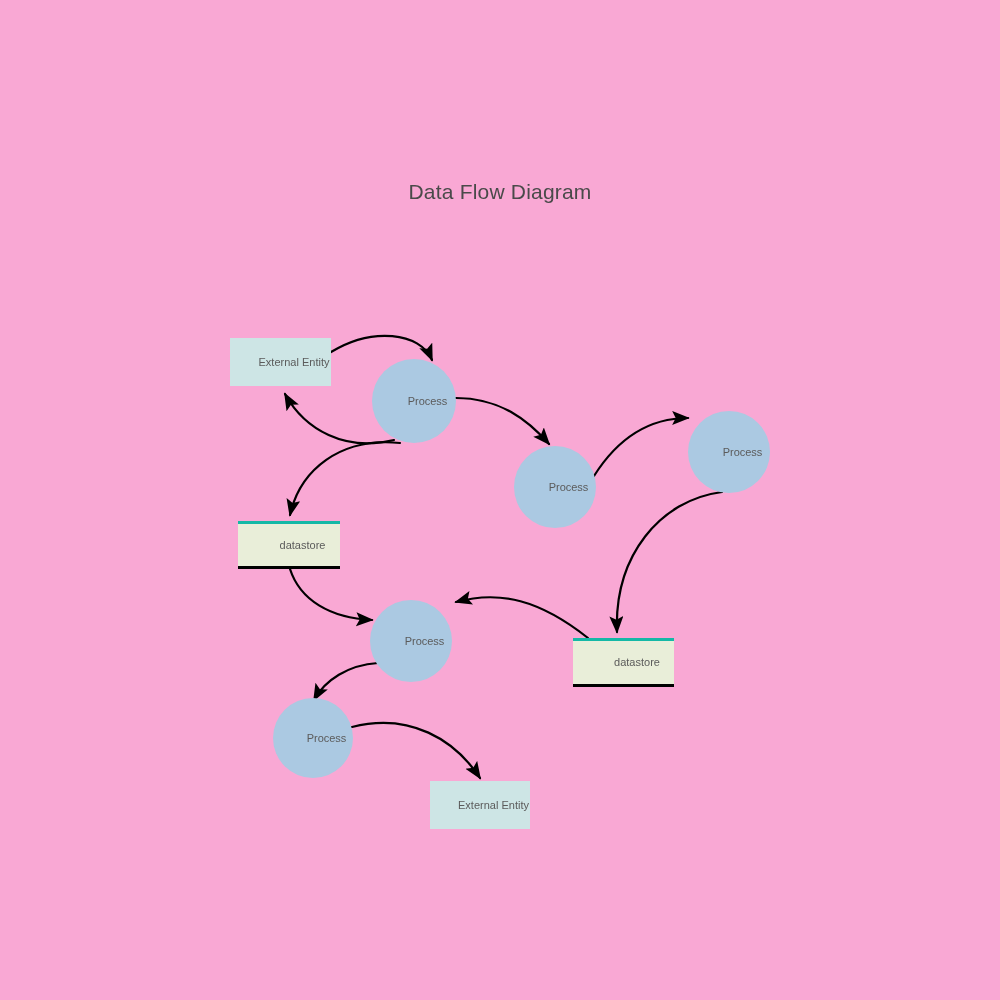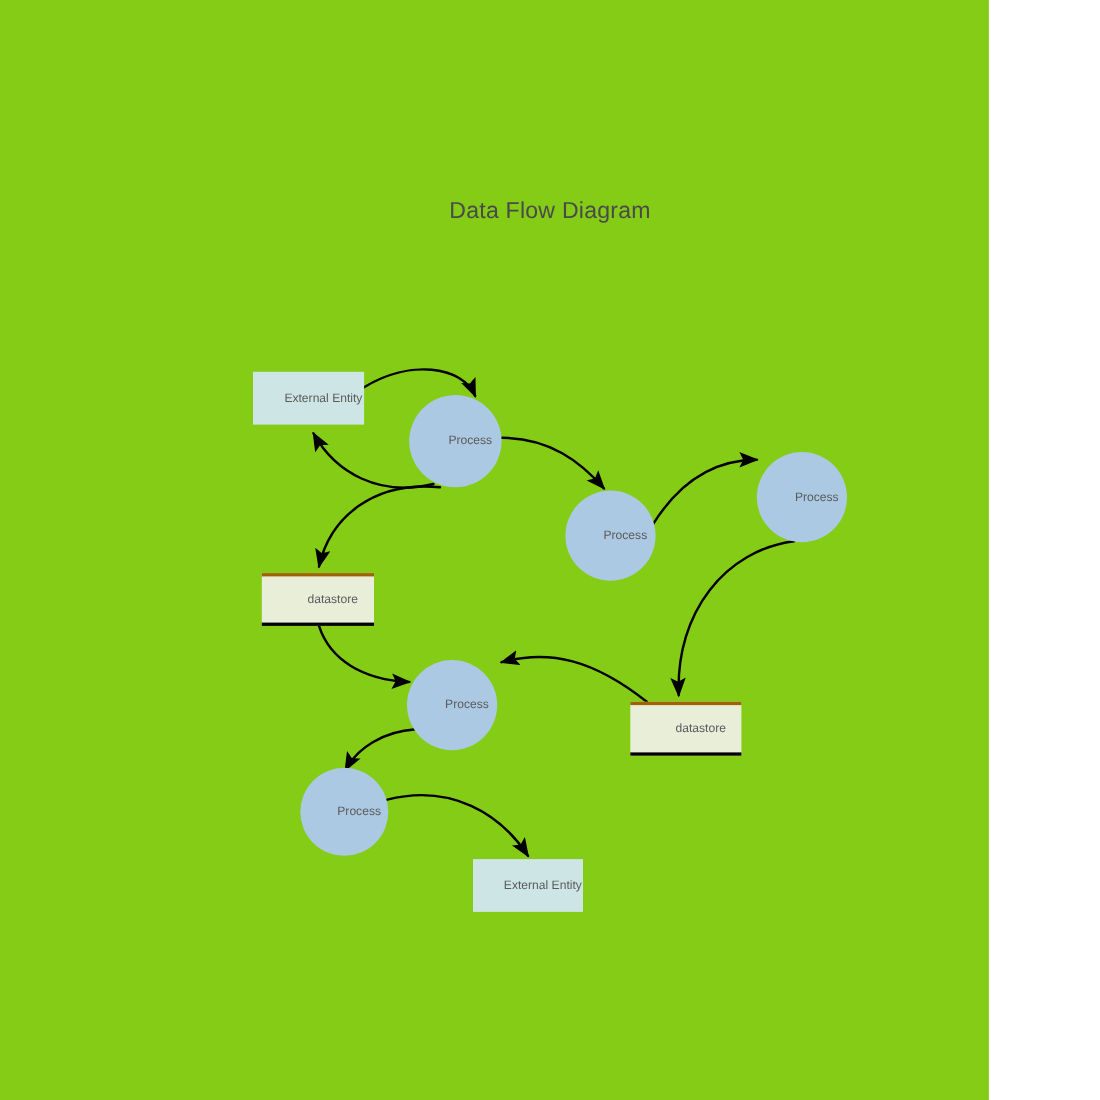--- a/index.html
+++ b/index.html
@@ -8,23 +8,23 @@
     background: #ffffff;
   }
   body {
     width: 1000px;
     height: 1000px;
     font-family: "Liberation Sans", sans-serif;
     overflow: hidden;
   }
   #canvas {
     position: relative;
-    width: 899px;
+    width: 1000px;
     height: 1000px;
-    background: #84cc16;
+    background: #f9a8d4;
     text-decoration: underline;
   }
   #diagram-title {
     position: absolute;
     left: 0;
     top: 180px;
     width: 1000px;
     text-align: center;
     font-size: 21px;
     color: #4a4a4a;
@@ -56,21 +56,21 @@
   }
   .entity {
     background: #cde5e5;
   }
   .process {
     background: #abc9e2;
     border-radius: 50%;
   }
   .datastore {
     background: #e9eed9;
-    border-top: 3px solid #a16207;
+    border-top: 3px solid #14b8a6;
     border-bottom: 3px solid #000000;
   }
 </style>
 </head>
 <body>
 
 <div id="canvas">
 
   <div id="diagram-title">Data Flow Diagram</div>
 

